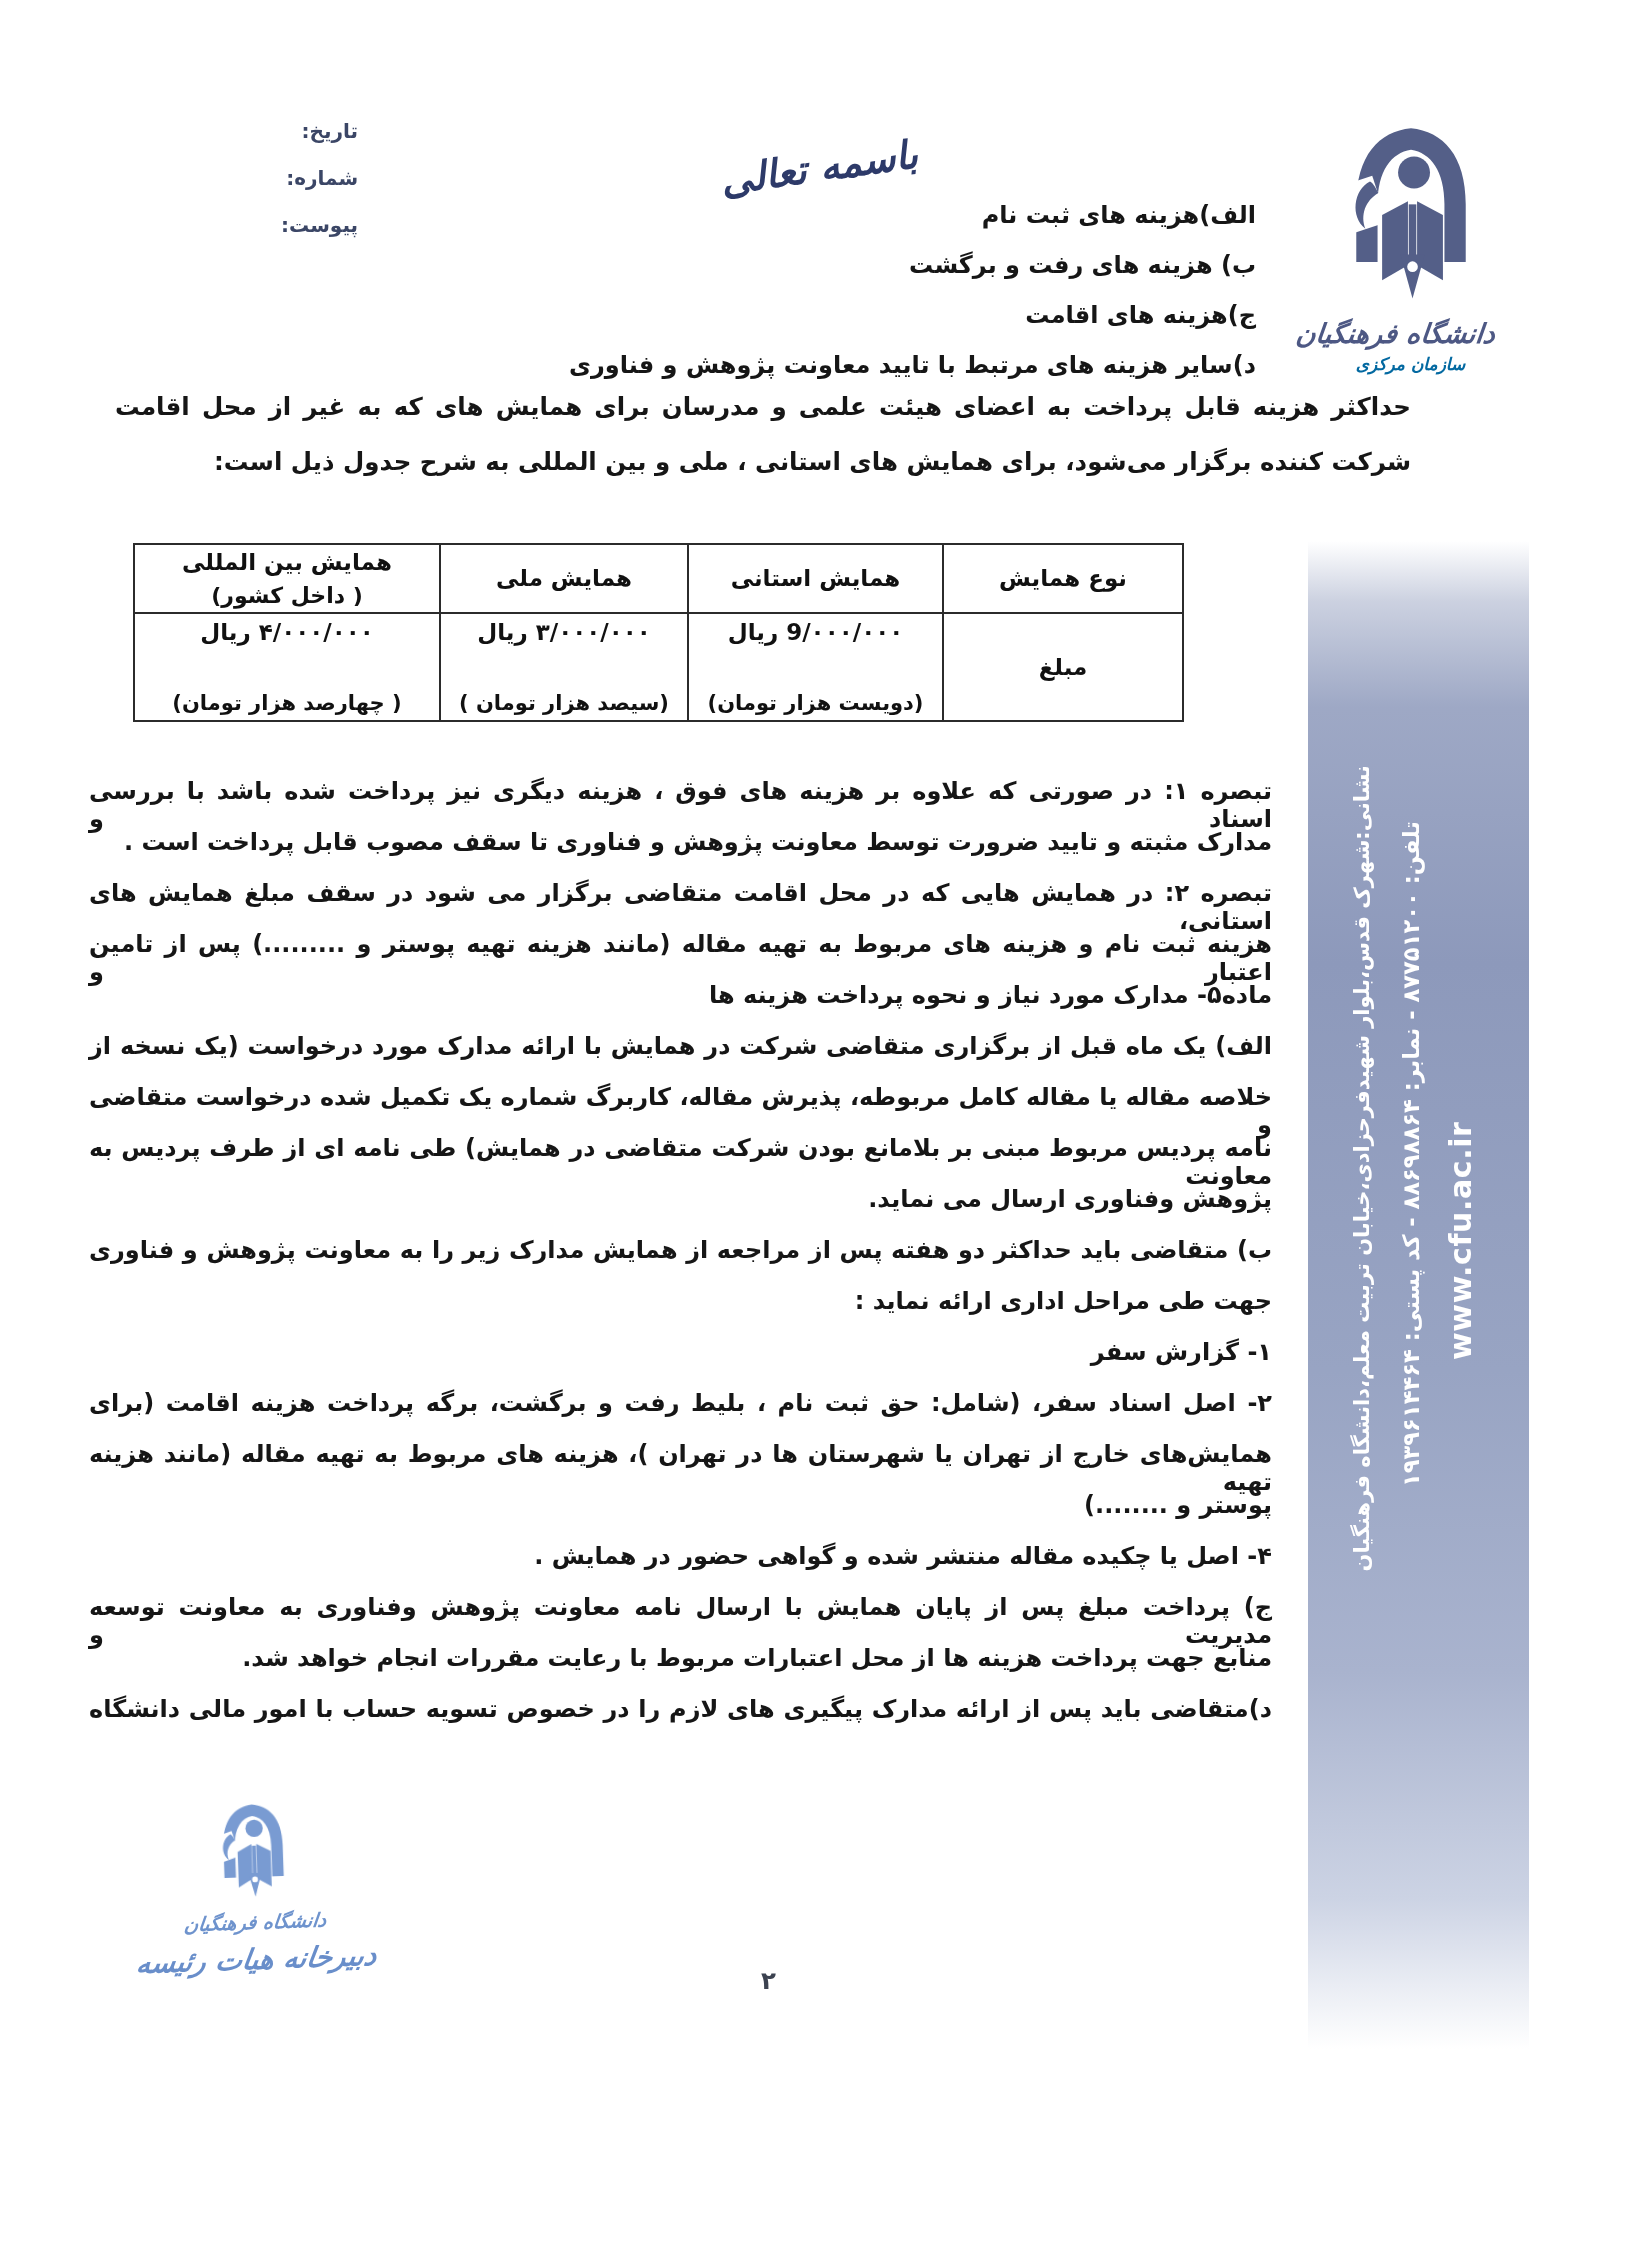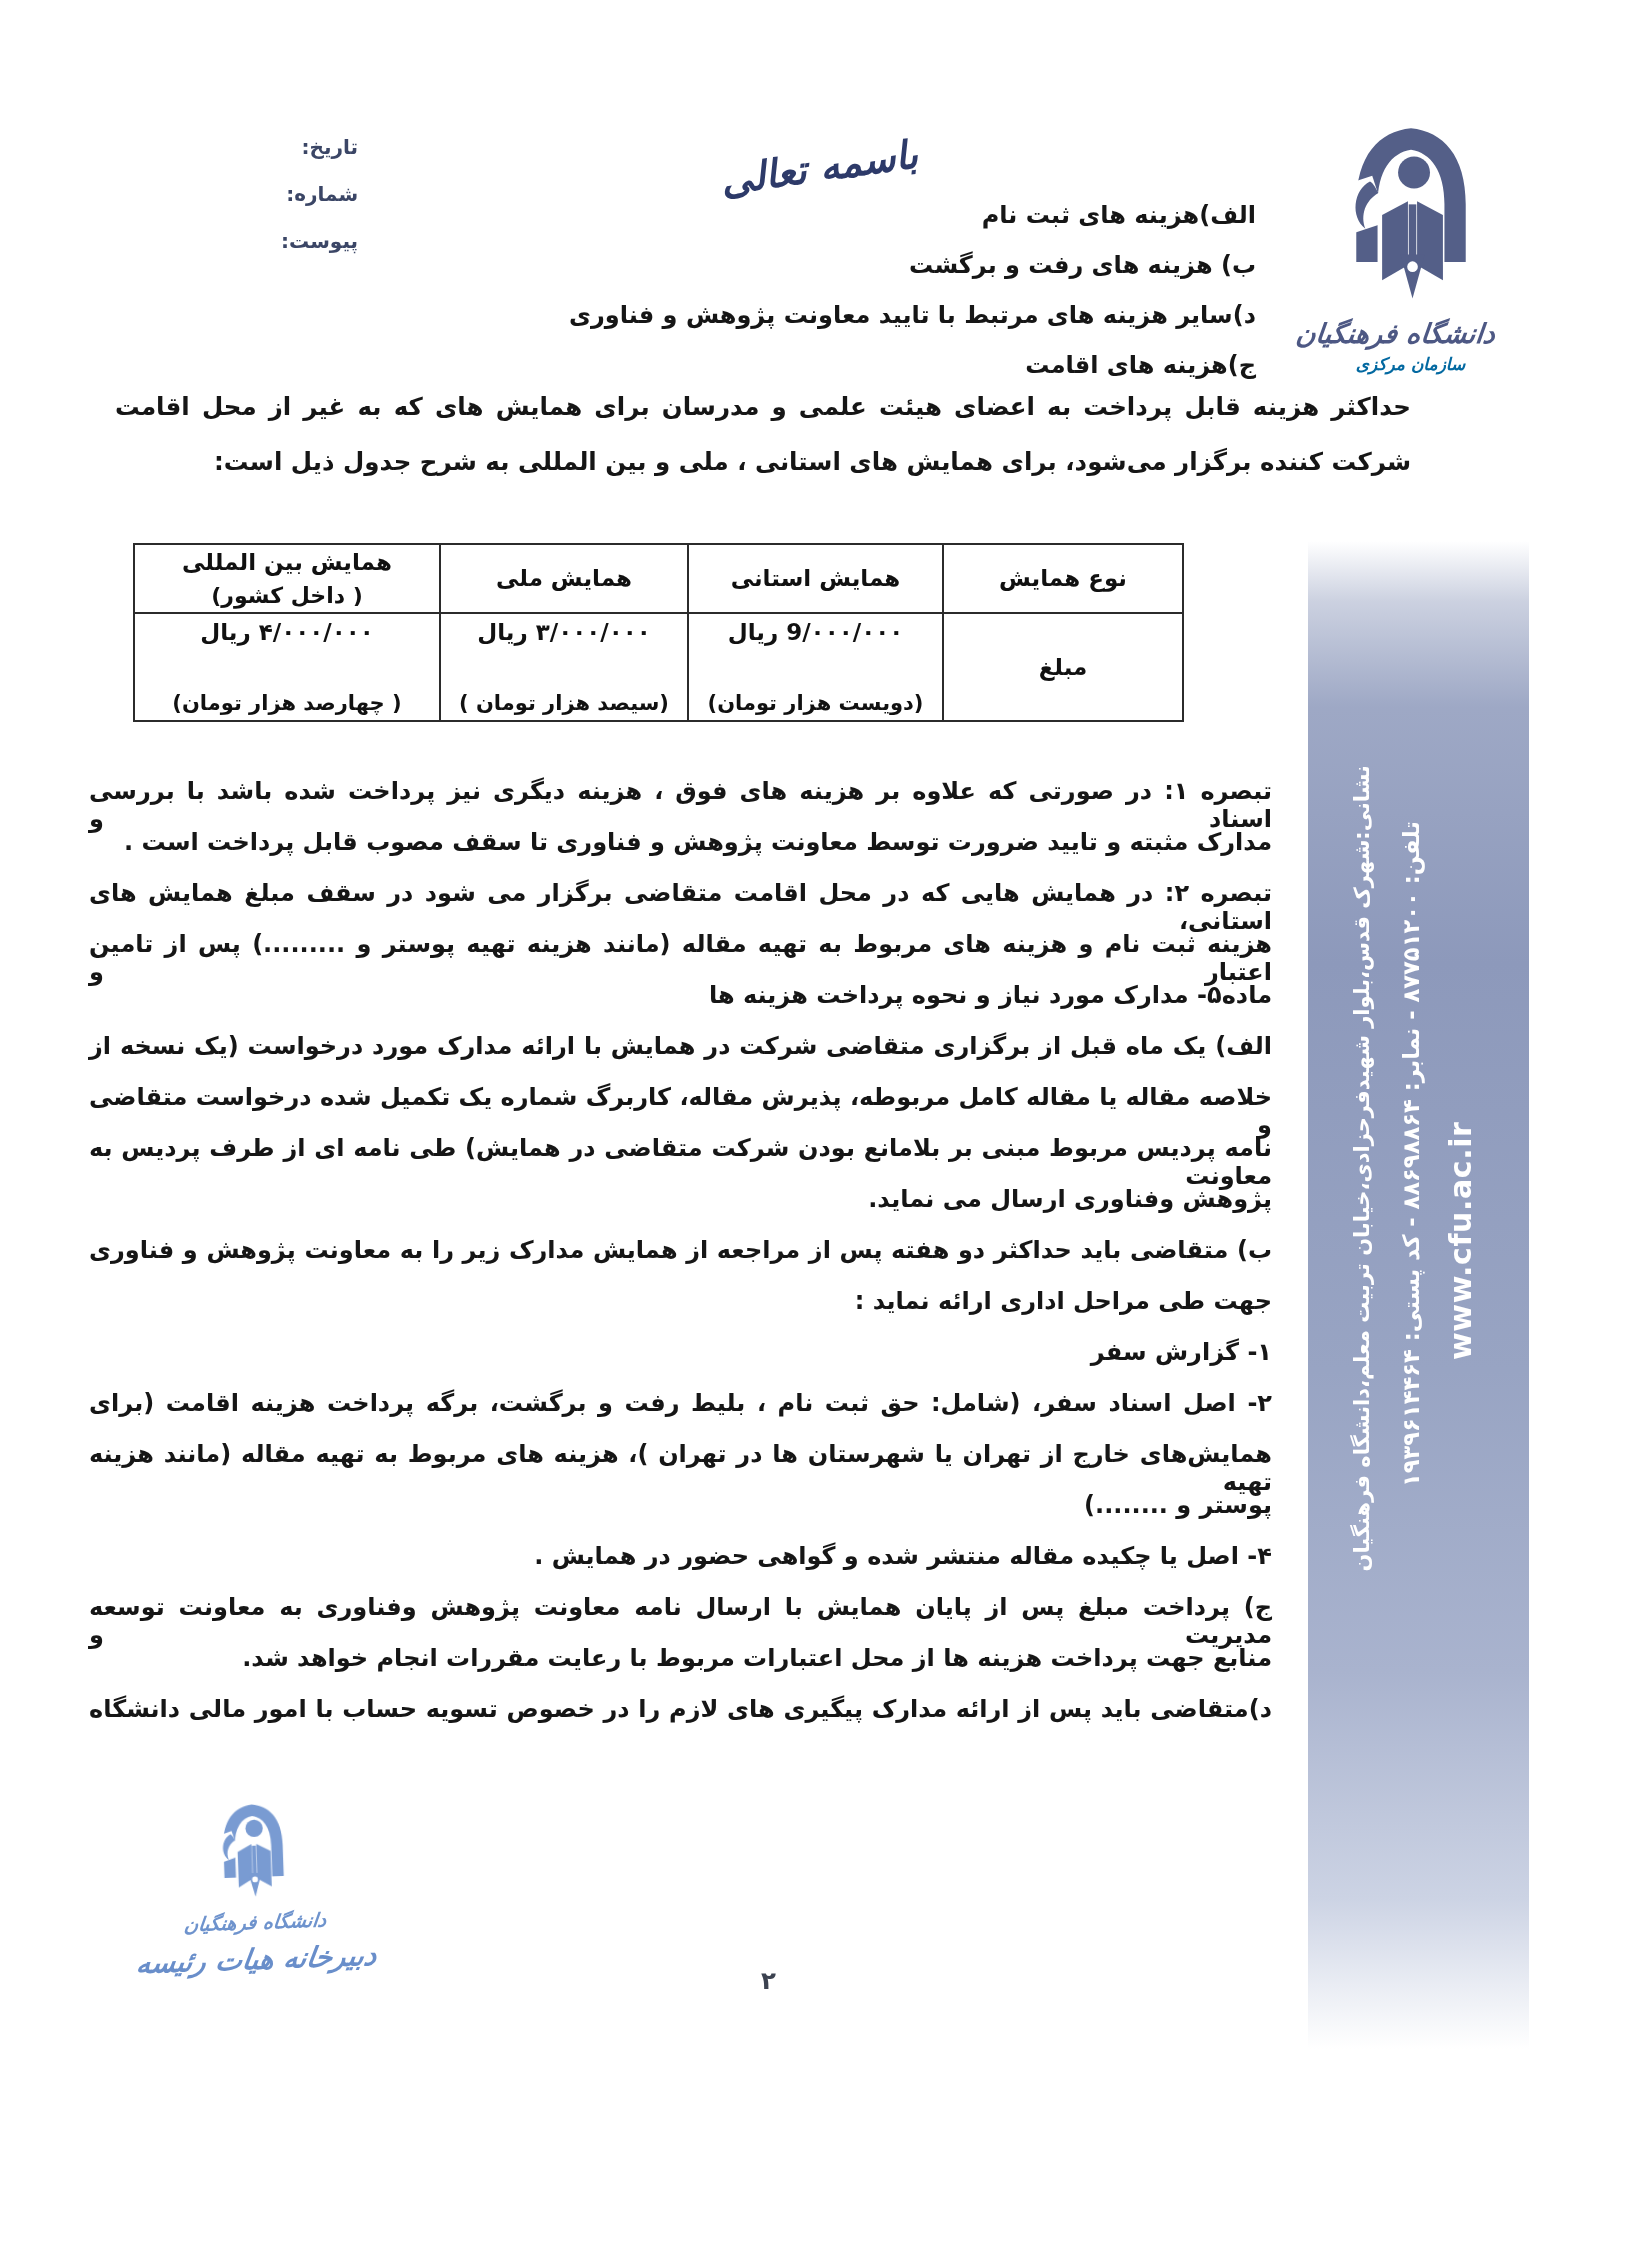--- a/index.html
+++ b/index.html
@@ -6,21 +6,21 @@
   .page{
     position:relative;
     width:1644px;height:2261px;
     background:#ffffff;
     overflow:hidden;
     font-family:"DejaVu Sans",sans-serif;
     direction:rtl;
   }
   
   .meta{
-    position:absolute;top:124px;left:282px;
+    position:absolute;top:108px;left:282px;
     text-align:right;color:#3b4666;
     font-size:20px;font-weight:bold;line-height:47px;
   }
   .bismillah{
     position:absolute;top:145px;left:721px;
     font-size:39px;font-weight:bold;font-style:italic;
     color:#2d3a69;white-space:nowrap;
     transform:rotate(-8deg);
     letter-spacing:-1.3px;
   }
@@ -161,22 +161,22 @@
       <circle cx="102" cy="198" r="7" fill="#ffffff"></circle>
     </svg>
     <div class="uni-name">دانشگاه فرهنگیان</div>
     <div class="org-name">سازمان مرکزی</div>
   </div>
 
   <div class="toplist">
 
   <div class="line">الف)هزینه های ثبت نام</div>
       <div class="line">ب) هزینه های رفت و برگشت</div>
+      <div class="line">ج)هزینه های اقامت</div>
       <div class="line">د)سایر هزینه های مرتبط با تایید معاونت پژوهش و فناوری</div>
-      <div class="line">ج)هزینه های اقامت</div>
     </div>
 
   <div class="intro wrapcol">
 
   <div class="line j">حداکثر هزینه قابل پرداخت به اعضای هیئت علمی و مدرسان برای همایش های که به غیر از محل اقامت</div>
       <div class="line">شرکت کننده برگزار می‌شود، برای همایش های استانی ، ملی و بین المللی به شرح جدول ذیل است:</div>
     </div>
 
   <table class="fees">
     <colgroup>

